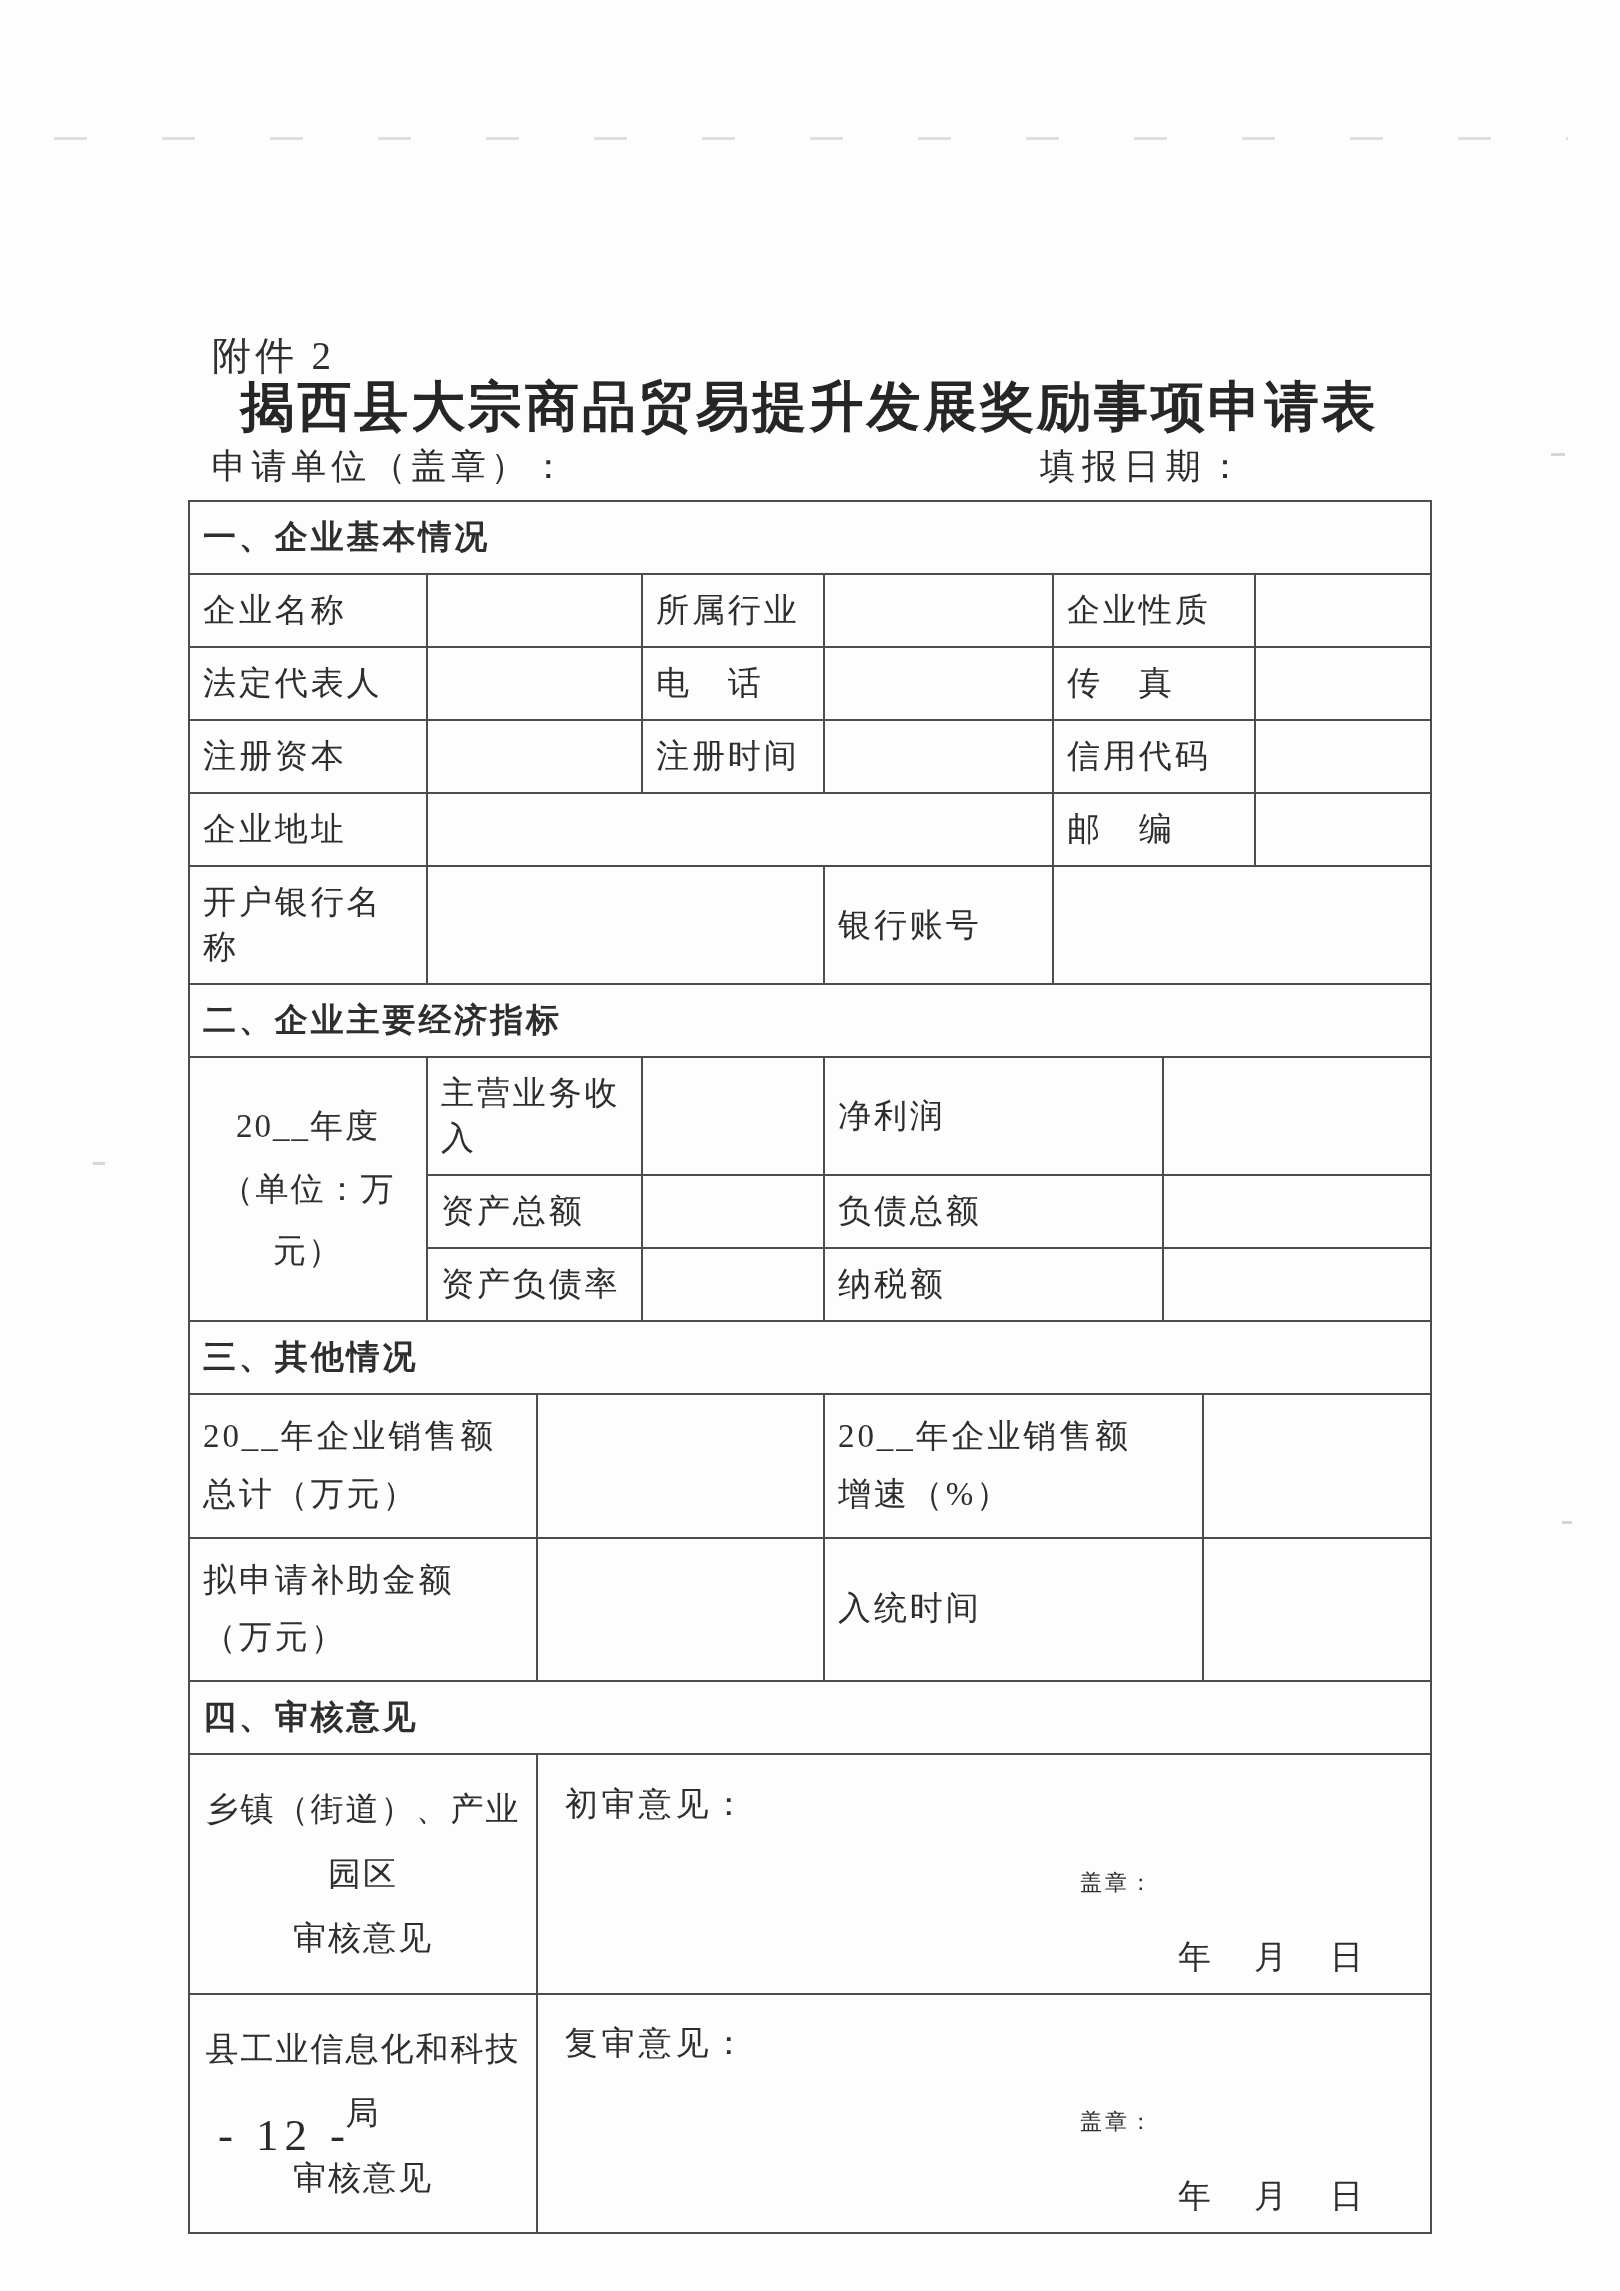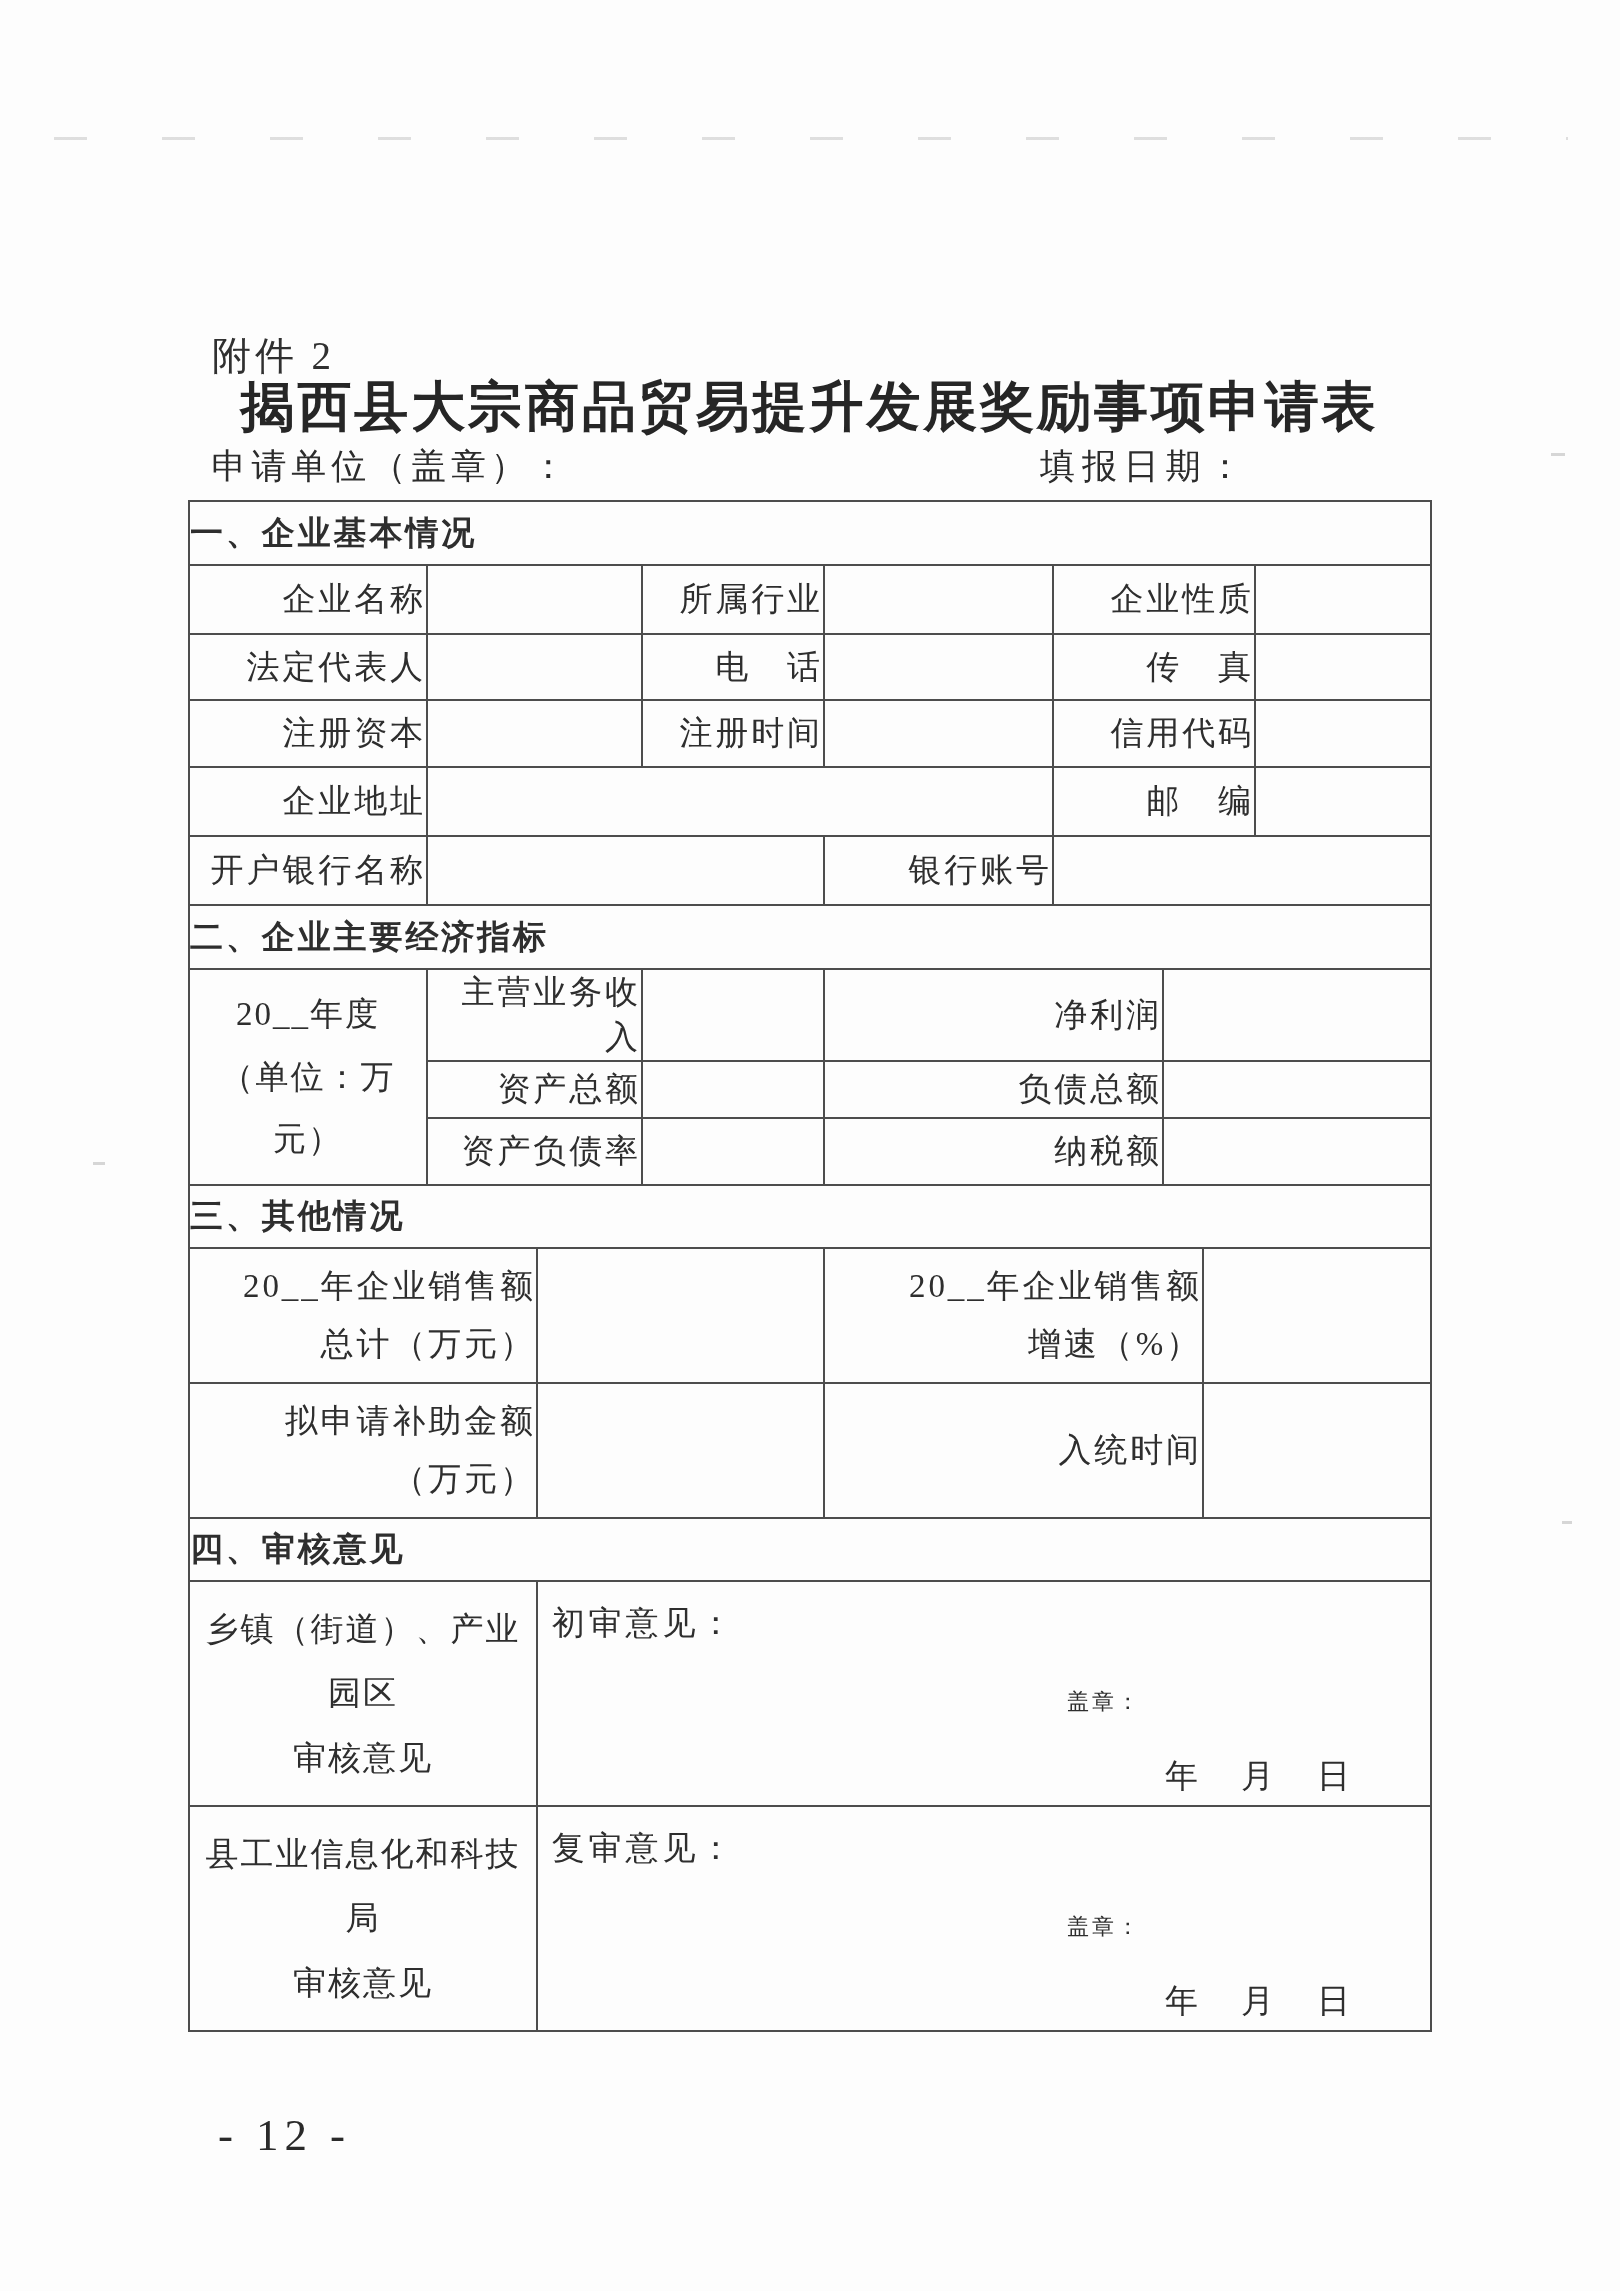--- a/index.html
+++ b/index.html
@@ -30,29 +30,29 @@
   .meta{position:absolute;left:188px;top:443px;width:1243px;font-size:35px;color:#2c2c2c;}
   .meta .applicant{position:absolute;left:23.5px;letter-spacing:4.9px;}
   .meta .date{position:absolute;left:852px;letter-spacing:6.9px;}
   table.form{
     position:absolute;left:188px;top:500px;width:1243px;
     border-collapse:collapse;table-layout:fixed;
     border:2.9px solid #333333;
   }
   table.form td{
     border:2px solid #4d4d4d;
-    padding:0;vertical-align:middle;
+    padding:13px;vertical-align:middle;
     font-size:33px;color:#2e2e2e;
   }
   td.sec-h{
     font-family:"Liberation Sans","DejaVu Sans",sans-serif;
     font-weight:700;font-size:39px;letter-spacing:2.9px;
     text-align:left;padding:2px 5.9px 2px 7.8px;color:#252525;
   }
-  td.lbl{text-align:right;letter-spacing:2.9px;}
+  td.lbl{text-align:left;letter-spacing:2.9px;}
   td.lbl .ln{line-height:1.75;}
   td.val{background:transparent;}
   td.year-cell{text-align:center;letter-spacing:2px;}
   td.year-cell .ln{line-height:1.9;}
   td.org-cell{text-align:center;letter-spacing:2px;}
   td.org-cell .ln{line-height:1.95;}
   td.opinion-cell{vertical-align:top;}
   .op-label{padding:13.7px 0 0 13.7px;font-size:33px;letter-spacing:3.9px;}
   .op-seal{margin:41px 0 0 529px;font-size:22px;letter-spacing:2.9px;}
   .op-date{margin:37px 0 0 627px;font-size:33px;display:flex;gap:43px;}

